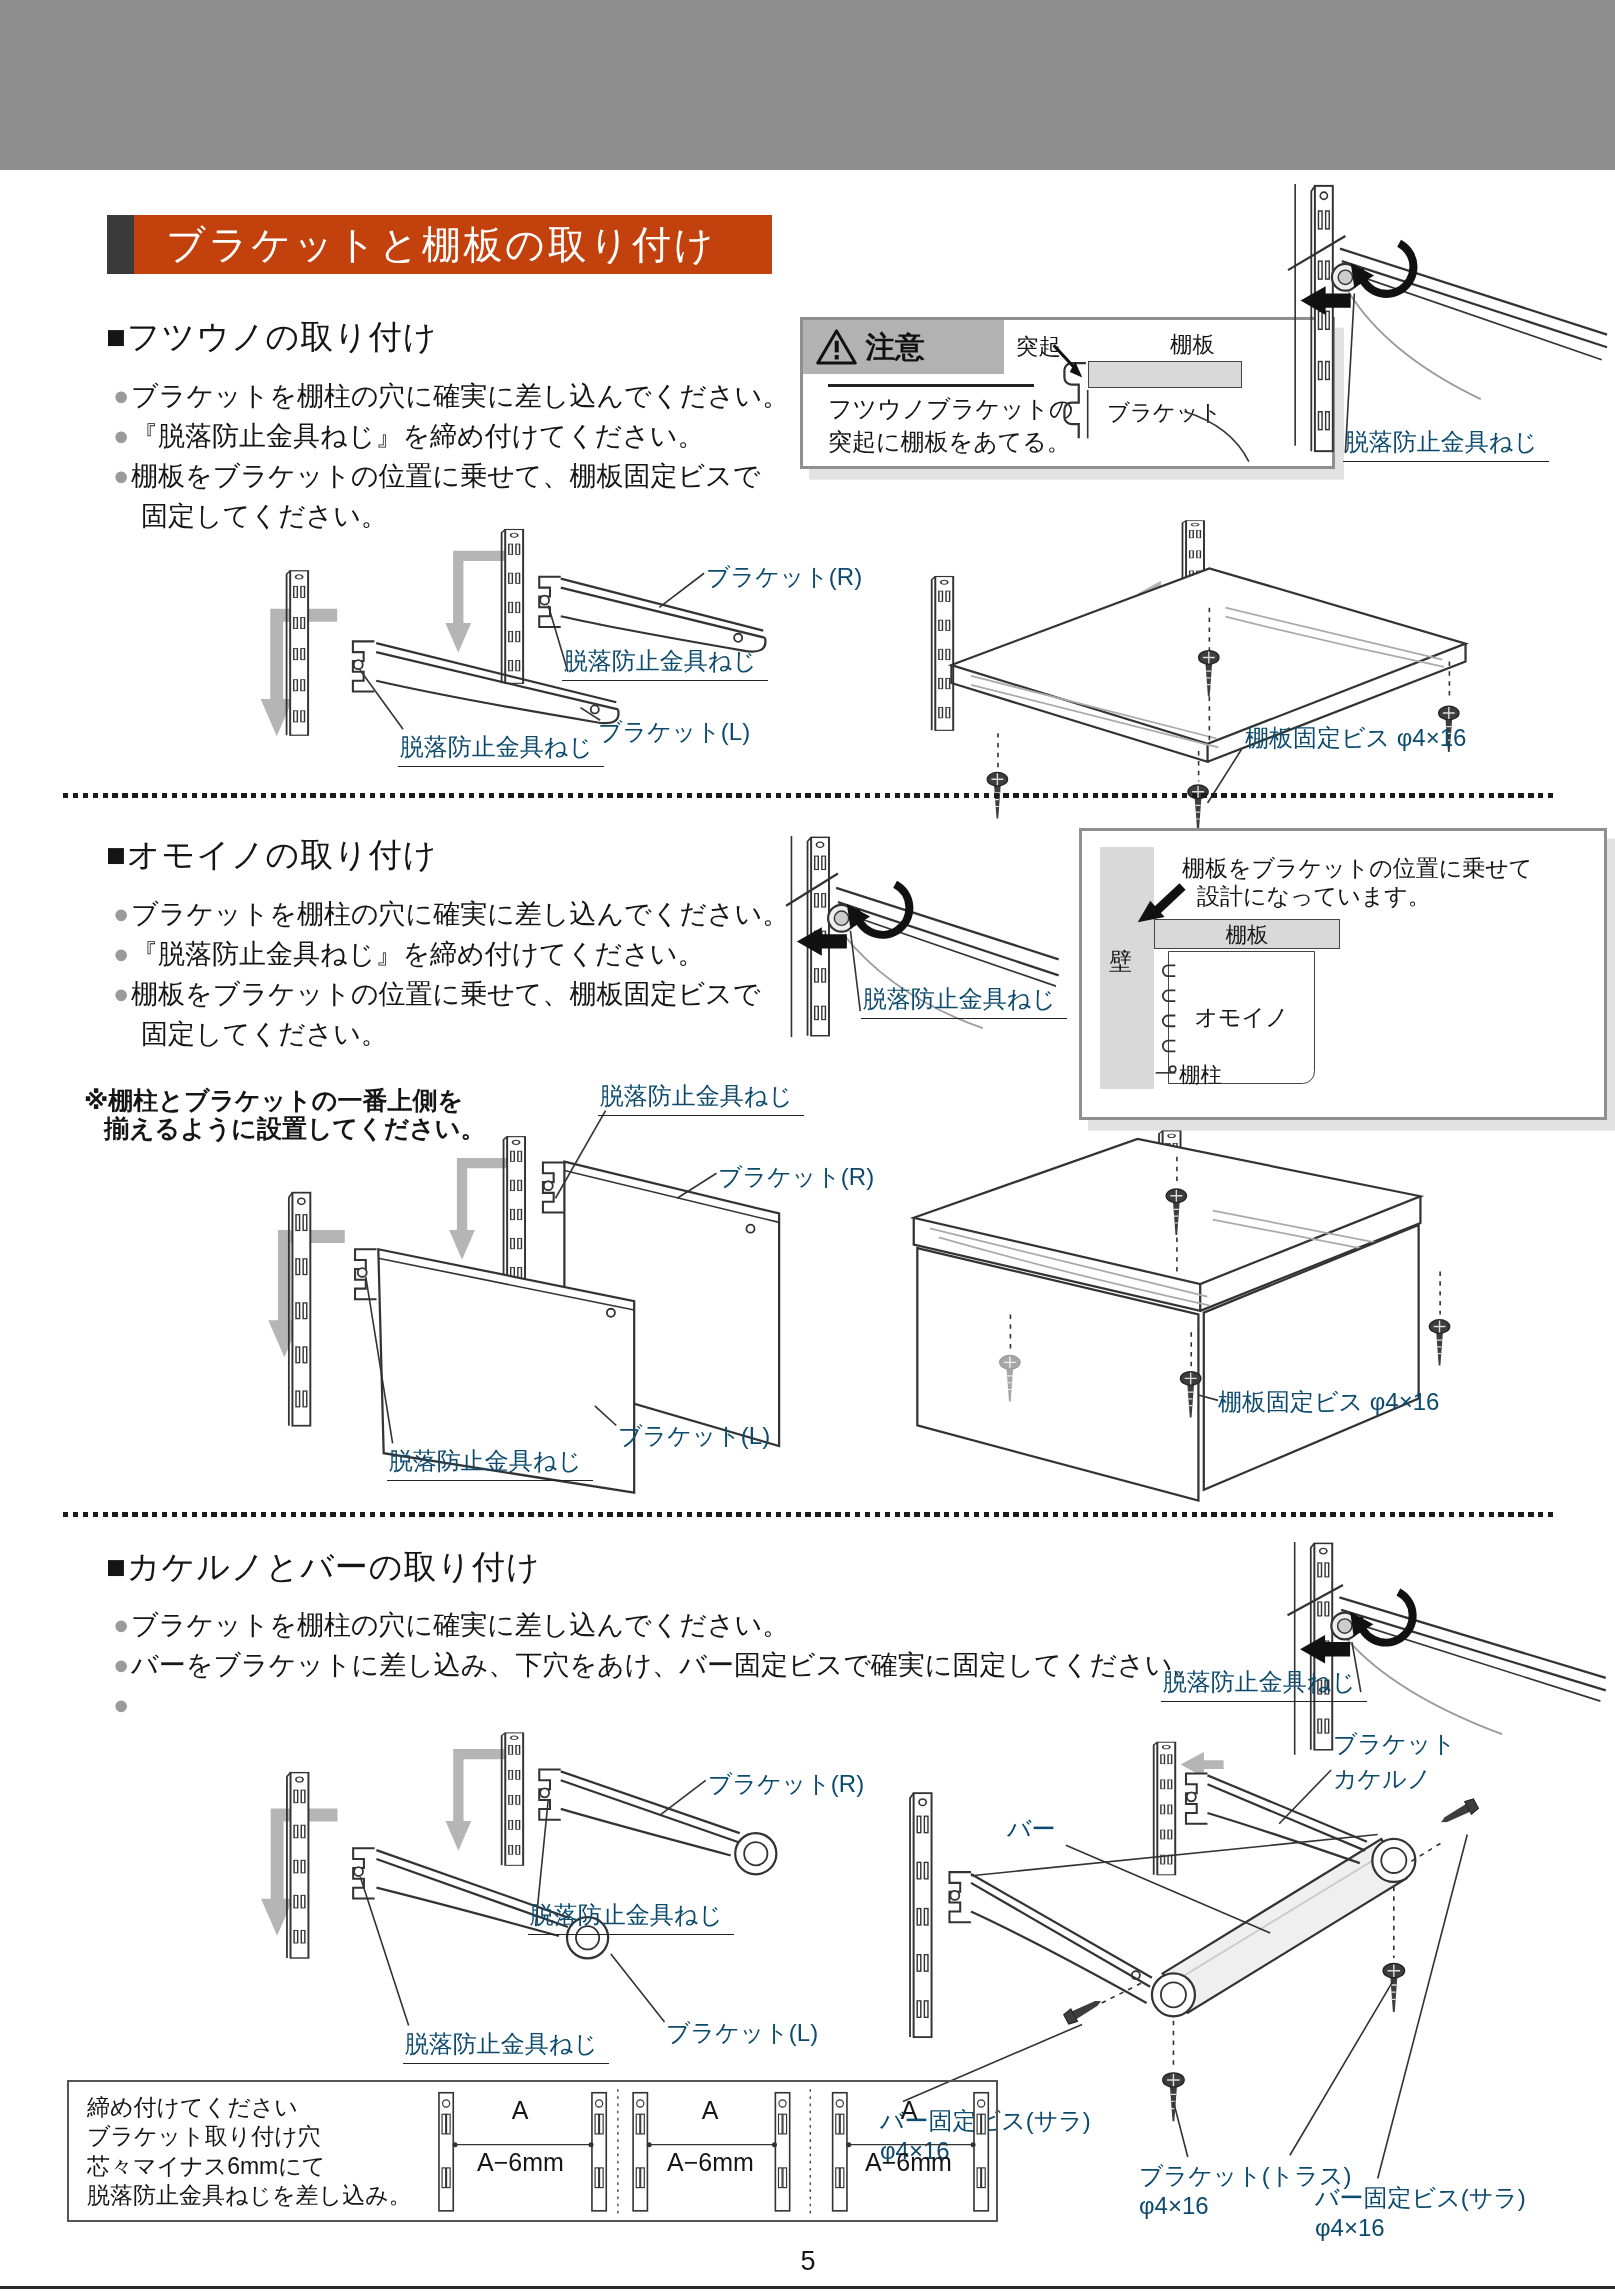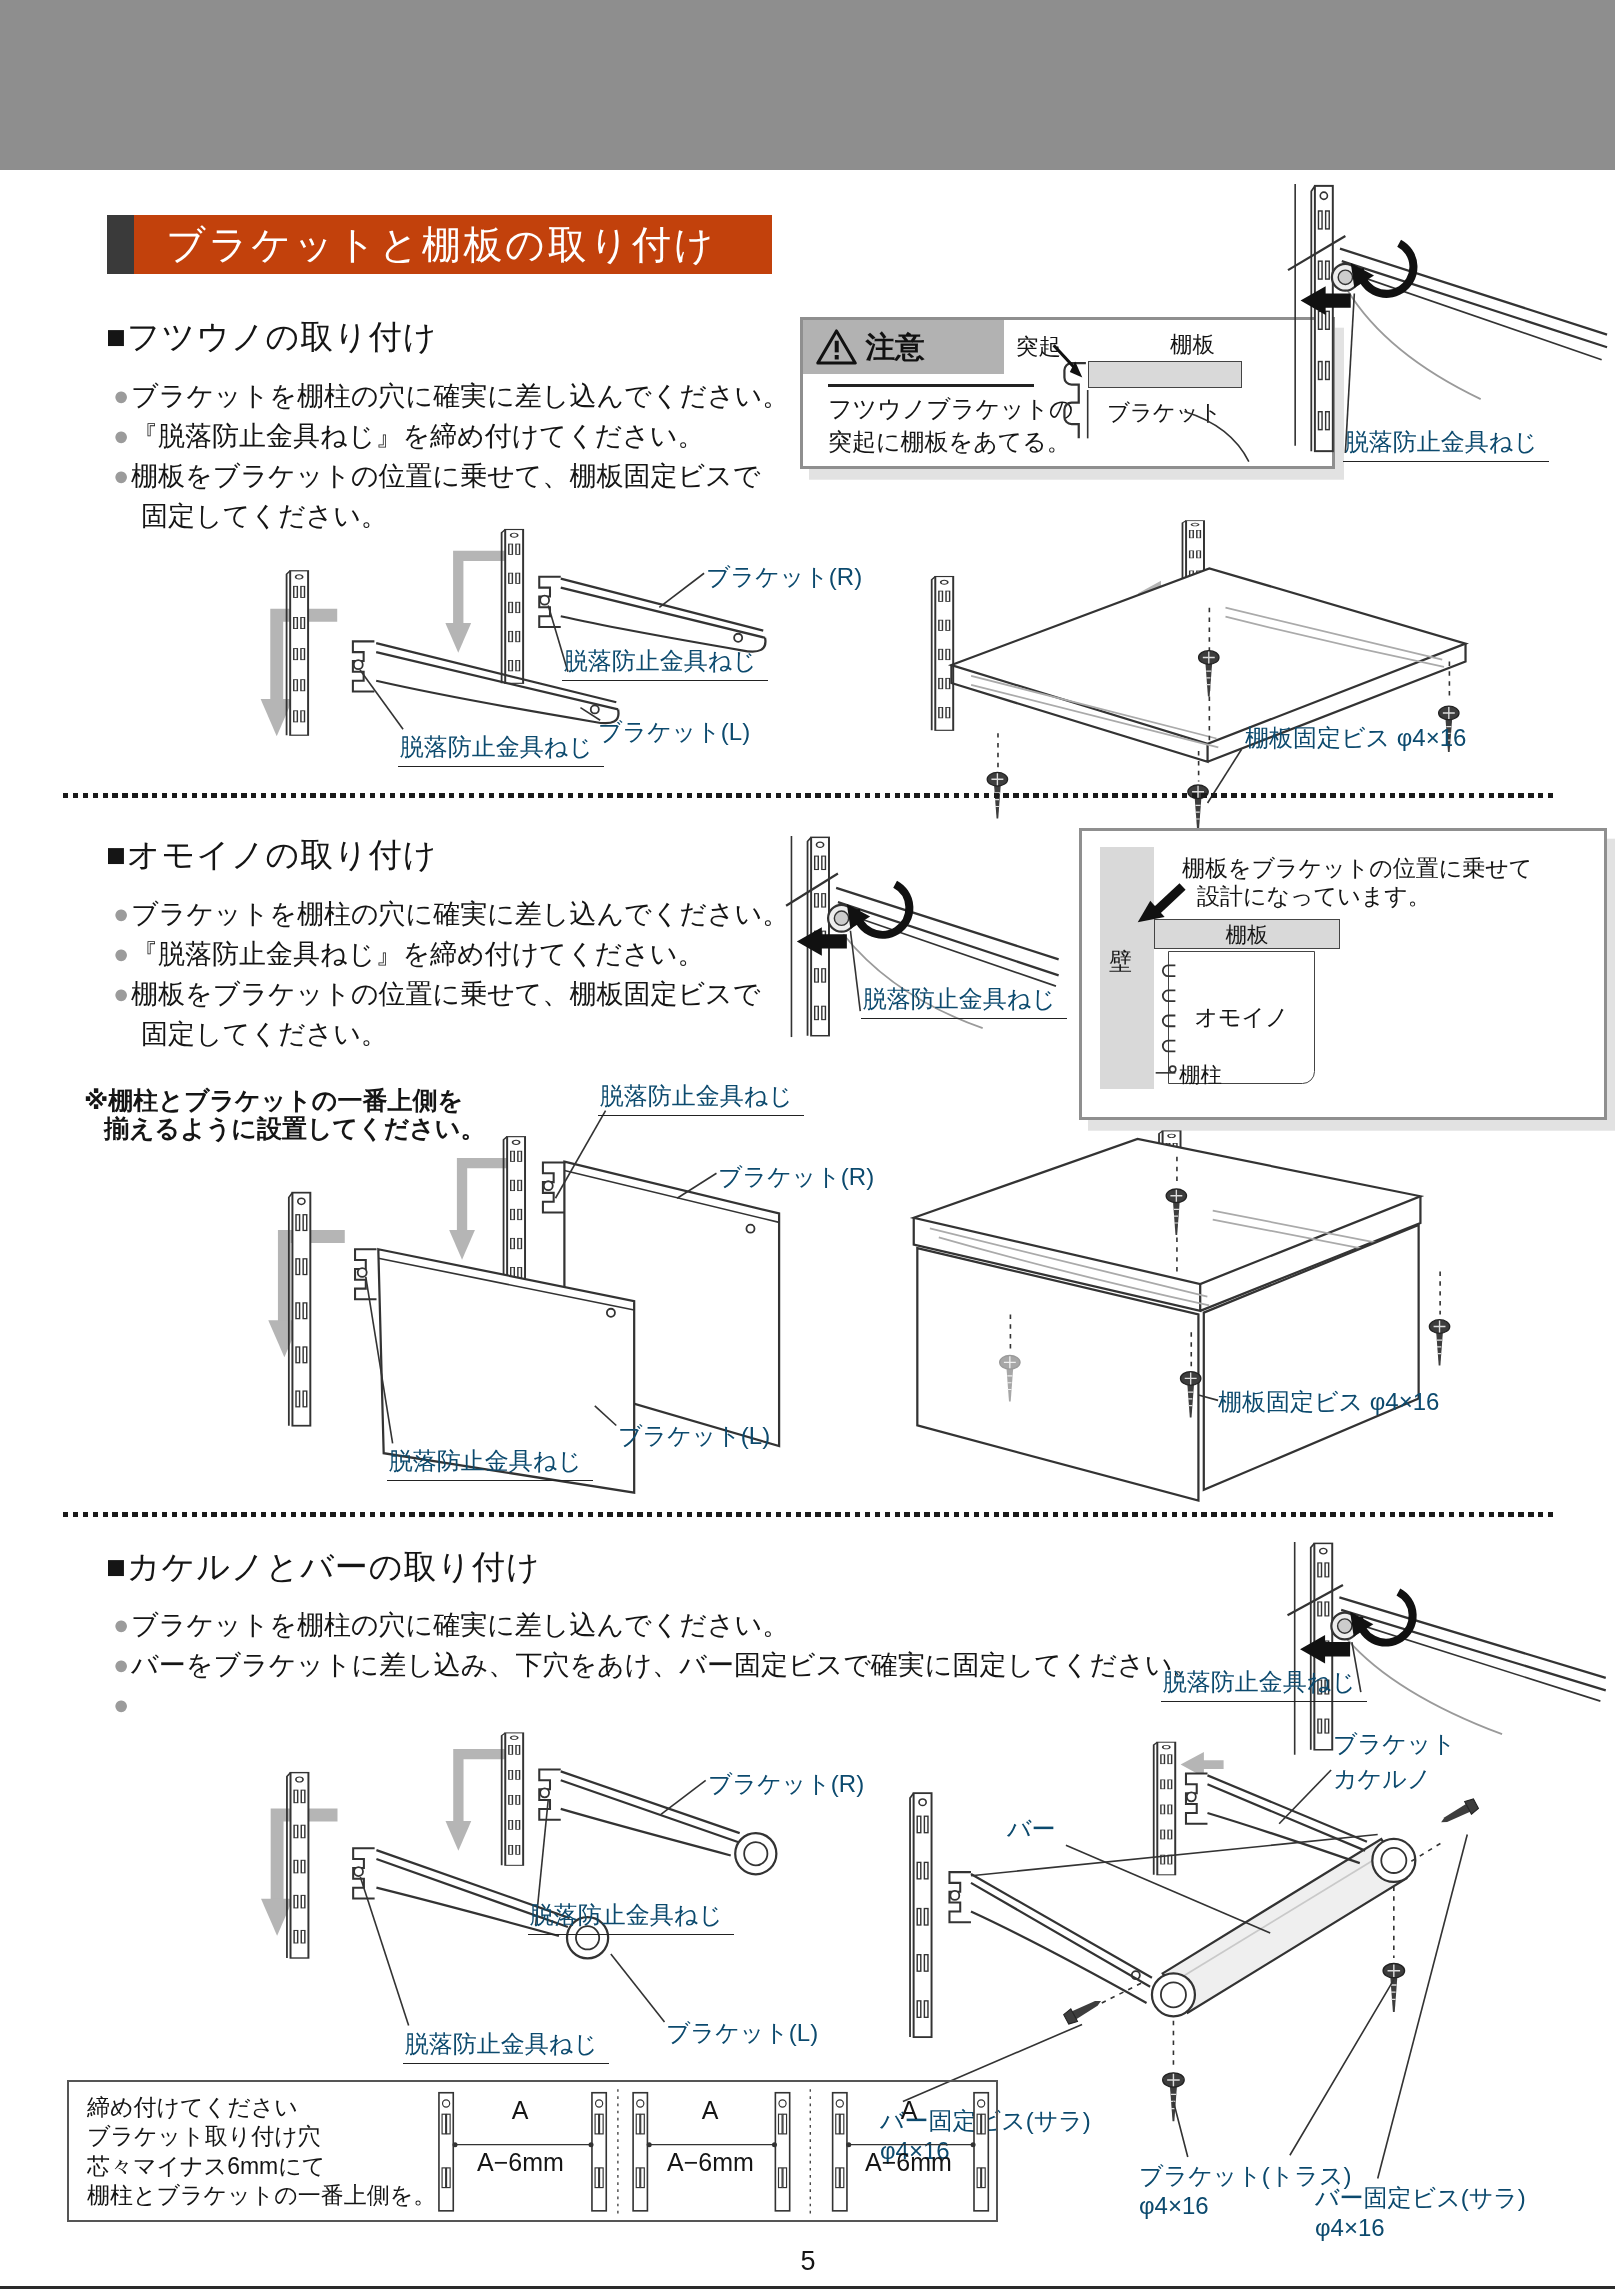--- a/index.html
+++ b/index.html
@@ -538,21 +538,21 @@
   <div class="lbl" style="left:1139px;top:2160px">ブラケット(トラス)</div>
   <div class="lbl" style="left:1139px;top:2192px">φ4×16</div>
   <div class="lbl" style="left:1315px;top:2182px">バー固定ビス(サラ)</div>
   <div class="lbl" style="left:1315px;top:2214px">φ4×16</div>
 
   <div class="cut-box">
     <div class="cut-txt">
       <div>締め付けてください</div>
       <div>ブラケット取り付け穴</div>
       <div>芯々マイナス6mmにて</div>
-      <div>棚柱とブラケットの一番上側を。</div>
+      <div>脱落防止金具ねじを差し込み。</div>
     </div>
     <svg class="diag" style="left:0;top:0" width="926" height="136" viewBox="0 0 1034 152">
       <g fill="#fff" stroke="#333" stroke-width="1.8">
         <rect x="413" y="12" width="16" height="132"></rect>
           <rect x="584" y="12" width="16" height="132"></rect>
         <rect x="630" y="12" width="16" height="132"></rect>
           <rect x="789" y="12" width="16" height="132"></rect>
         <rect x="853" y="12" width="16" height="132"></rect>
           <rect x="1011" y="12" width="16" height="132"></rect>
       </g>

